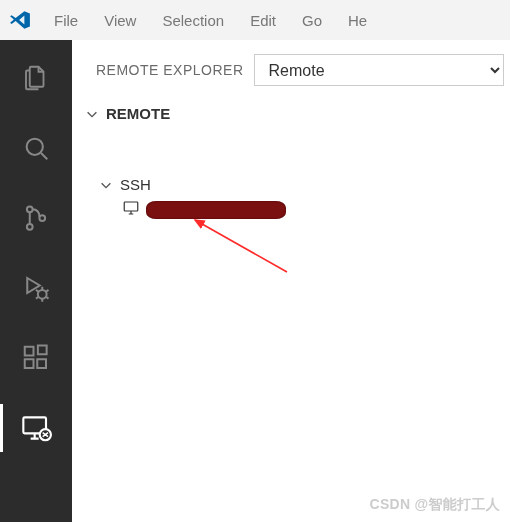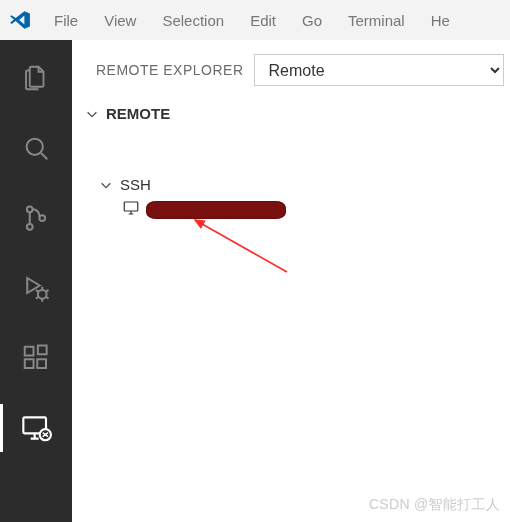--- a/index.html
+++ b/index.html
@@ -20,39 +20,38 @@
     .sb-drop { flex: 1; display:flex; align-items:center; }
     .sb-select { flex:1; height: 32px; border: 1px solid #ccc; background: #fff; padding: 4px 10px; font-size: 16px; color: #333; font-family: inherit; }
     .tree { padding: 8px 8px 0 8px; }
     .tree-row { display: flex; align-items: center; gap: 6px; padding: 3px 4px; cursor: pointer; font-size: 15px; color: #333; }
     .tree-row.remote { font-weight: 700; padding-left: 4px; }
     .tree-row.ssh { padding-left: 18px; margin-top: 48px; }
     .tree-row.host { padding-left: 42px; }
     .chev { width: 16px; height: 16px; display:flex; align-items:center; justify-content:center; }
     .redact { width: 140px; height: 18px; background: #7a1010; border-radius: 10px / 7px; box-shadow: inset 0 0 2px #400; }
     .arrow-annot { position: absolute; left: 65px; top: 132px; pointer-events: none; }
-    .watermark { position: absolute; right: 10px; bottom: 8px; color: #ccc; font-size: 14px; letter-spacing: 0.3px; }
+    .watermark { position: absolute; right: 10px; bottom: 8px; color: #ccc; font-size: 14px; letter-spacing: 0.3px; font-weight: bold; }
   </style>
 </head>
 <body>
 
 <div class="root">
   <div class="menubar">
     <div class="logo">
       <svg width="22" height="22" viewBox="0 0 100 100">
         <path d="M70 10 L95 20 L95 80 L70 90 L30 55 L12 68 L5 63 L22 48 L5 33 L12 28 L30 41 Z" fill="#0065A9"></path>
         <path d="M70 30 L70 70 L46 50 Z" fill="#ffffff" opacity="0.9"></path>
       </svg>
     </div>
     <div class="menu-item">File</div>
     <div class="menu-item">View</div>
     <div class="menu-item">Selection</div>
     <div class="menu-item">Edit</div>
     <div class="menu-item">Go</div>
-    <div class="menu-item">Terminal</div>
     <div class="menu-item">He</div>
   </div>
 
   <div class="main">
     <div class="activitybar">
       <div class="act-item">
         <span>
           <svg width="30" height="30" viewBox="0 0 24 24" fill="none" stroke="#888" stroke-width="1.5">
             <path d="M14 3 H8 a1 1 0 0 0 -1 1 v14 a1 1 0 0 0 1 1 h9 a1 1 0 0 0 1 -1 V7 Z"></path>
             <path d="M14 3 V7 H18"></path>

